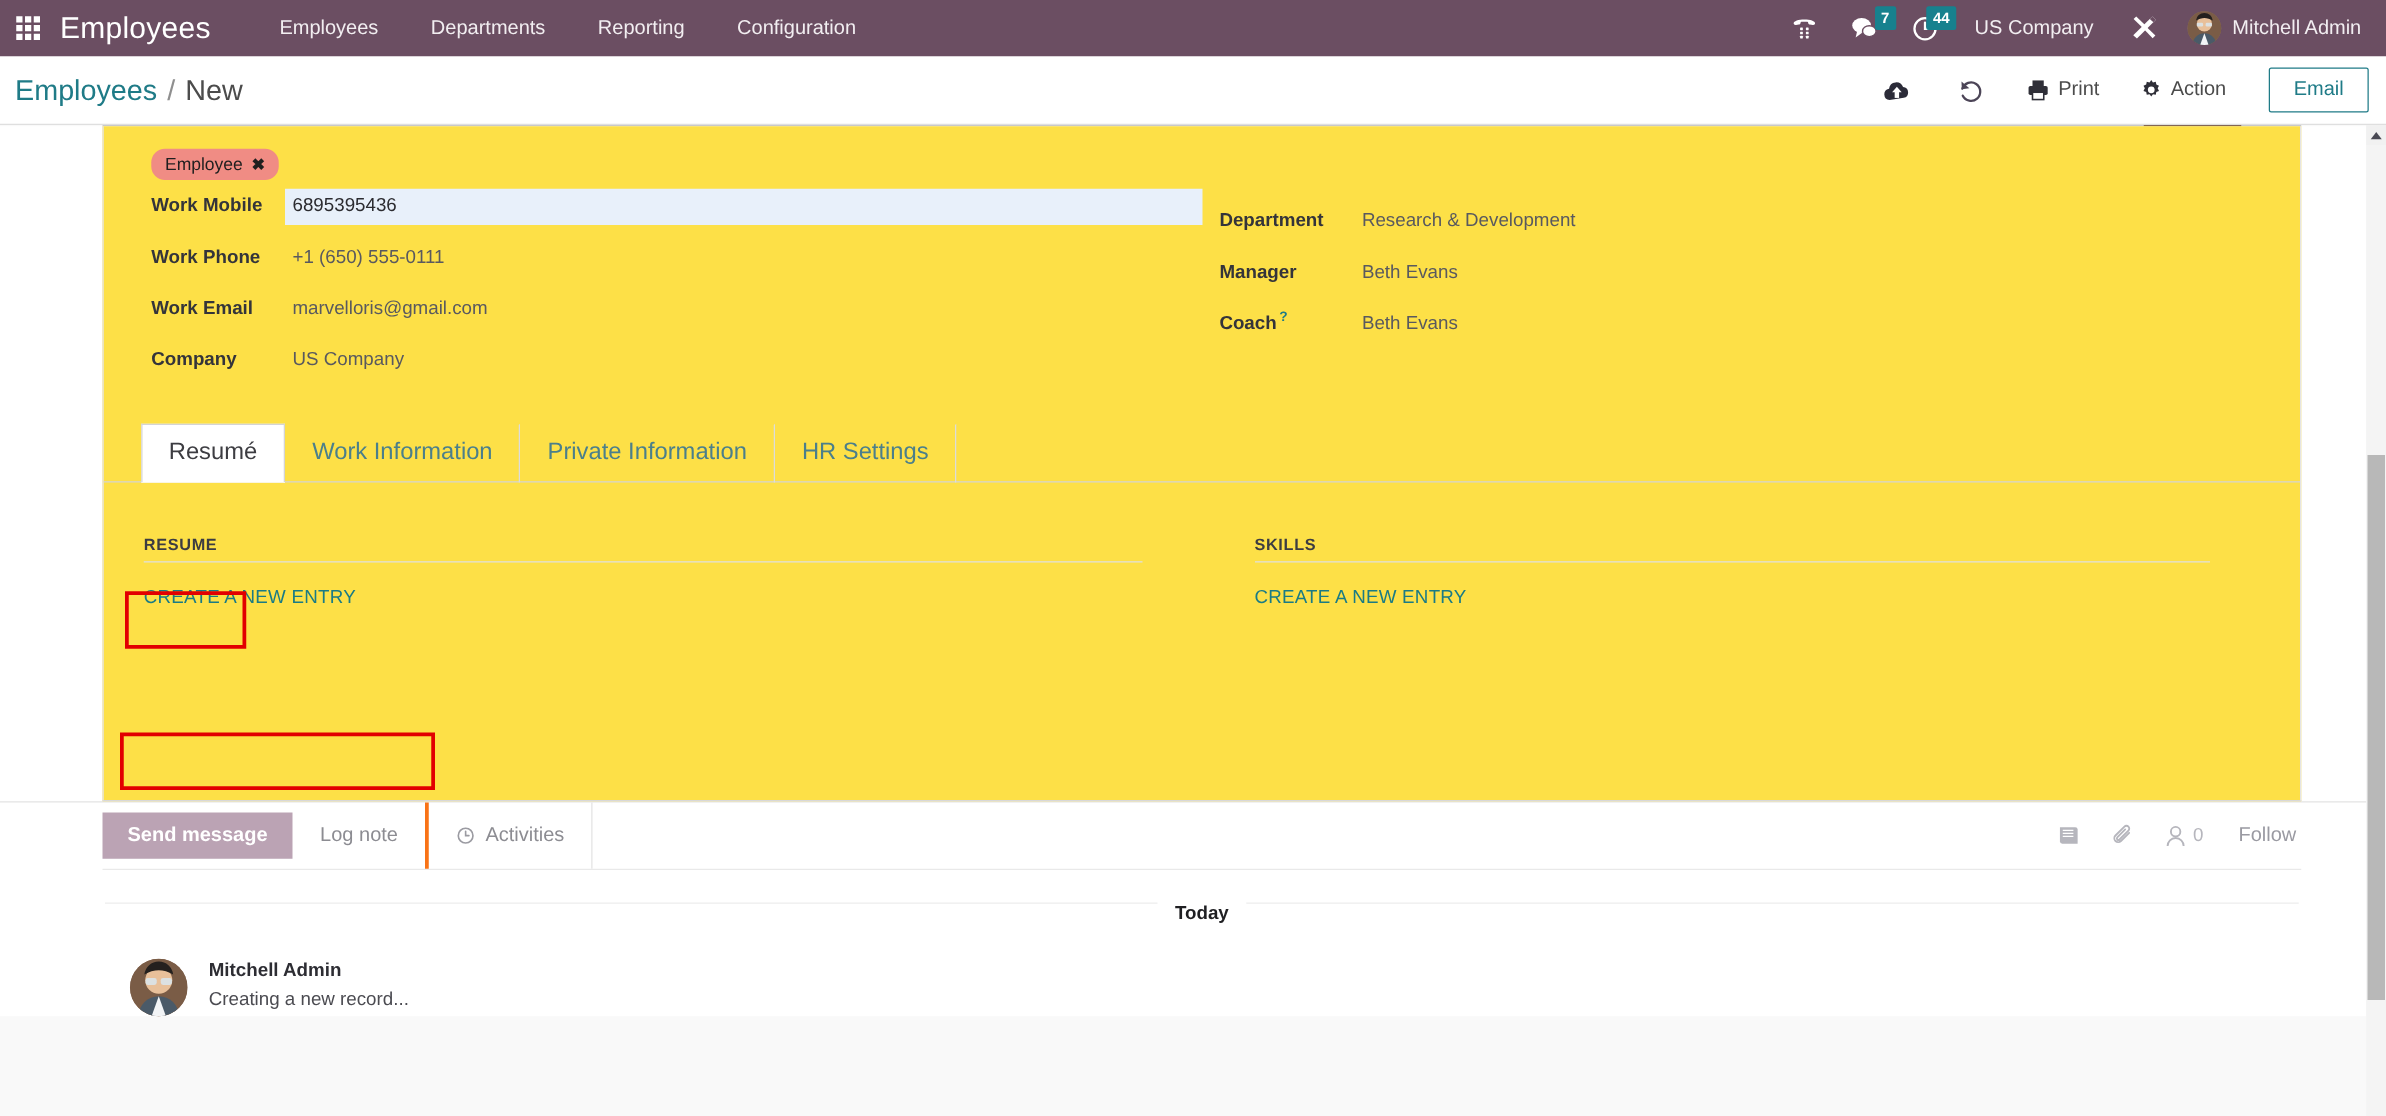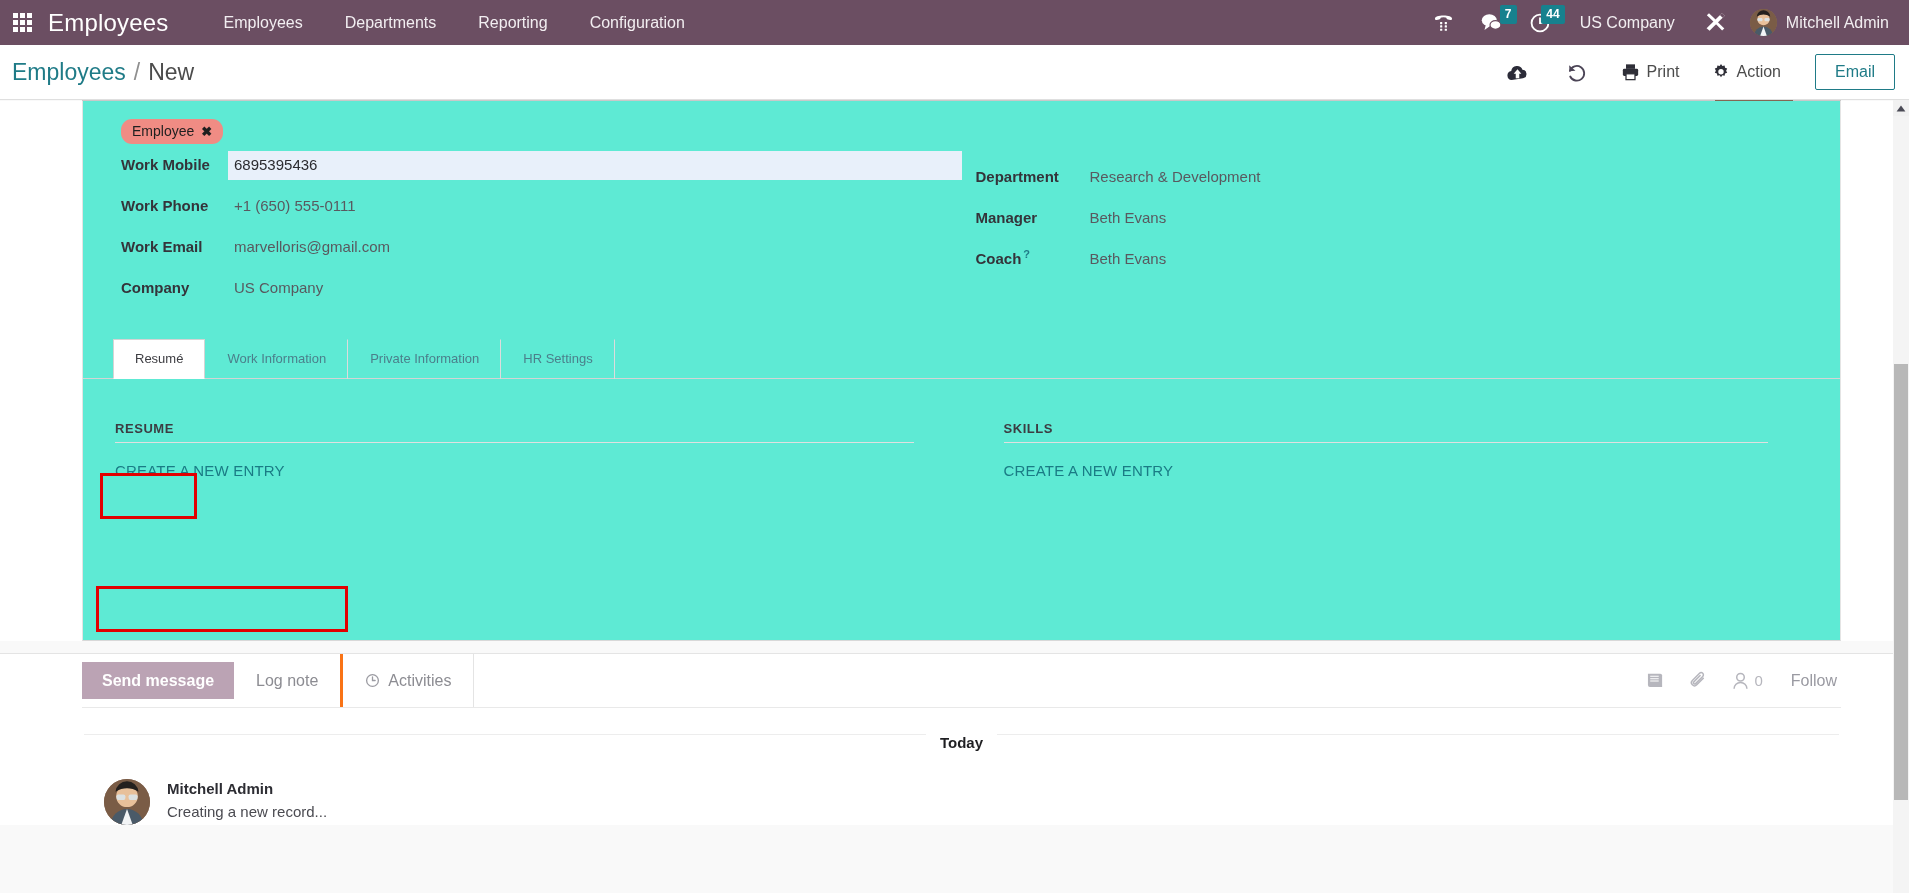--- a/index.html
+++ b/index.html
@@ -168,22 +168,22 @@
   .viewport {
     position: relative;
     height: 793px;
     background: #f9f9f9;
     overflow: hidden;
   }
   .scroll-area { position: absolute; inset: 0 16px 0 0; }
 
   .sheet-wrap { padding: 0 0 0 0; background: #ffffff; }
   .sheet {
-    background: #5eead4;
-    margin: 0 52px 12px 82px;
+    background: #fde047;
+    margin: 0 52px 0 82px;
     border-left: 1px solid #e4e4e4;
     border-right: 1px solid #e4e4e4;
     border-bottom: 1px solid #d8d8d8;
     padding: 0 0 32px 0;
     min-height: 540px;
     position: relative;
   }
   .sheet-topline {
     border-top: 1px solid #c9c9c9;
     margin: 0 52px 0 82px;
@@ -254,21 +254,21 @@
 
   
   .notebook { margin-top: 24px; }
   .tabs {
     display: flex;
     padding-left: 30px;
     border-bottom: 1px solid #d4d4d4;
     position: relative;
   }
   .tab {
-    font-size: 13px;
+    font-size: 19px;
     color: #4b7f8b;
     padding: 11px 21px 12px;
     border: 1px solid transparent;
     border-bottom: none;
     margin-bottom: -1px;
     cursor: pointer;
     white-space: nowrap;
     background: transparent;
     position: relative;
   }

